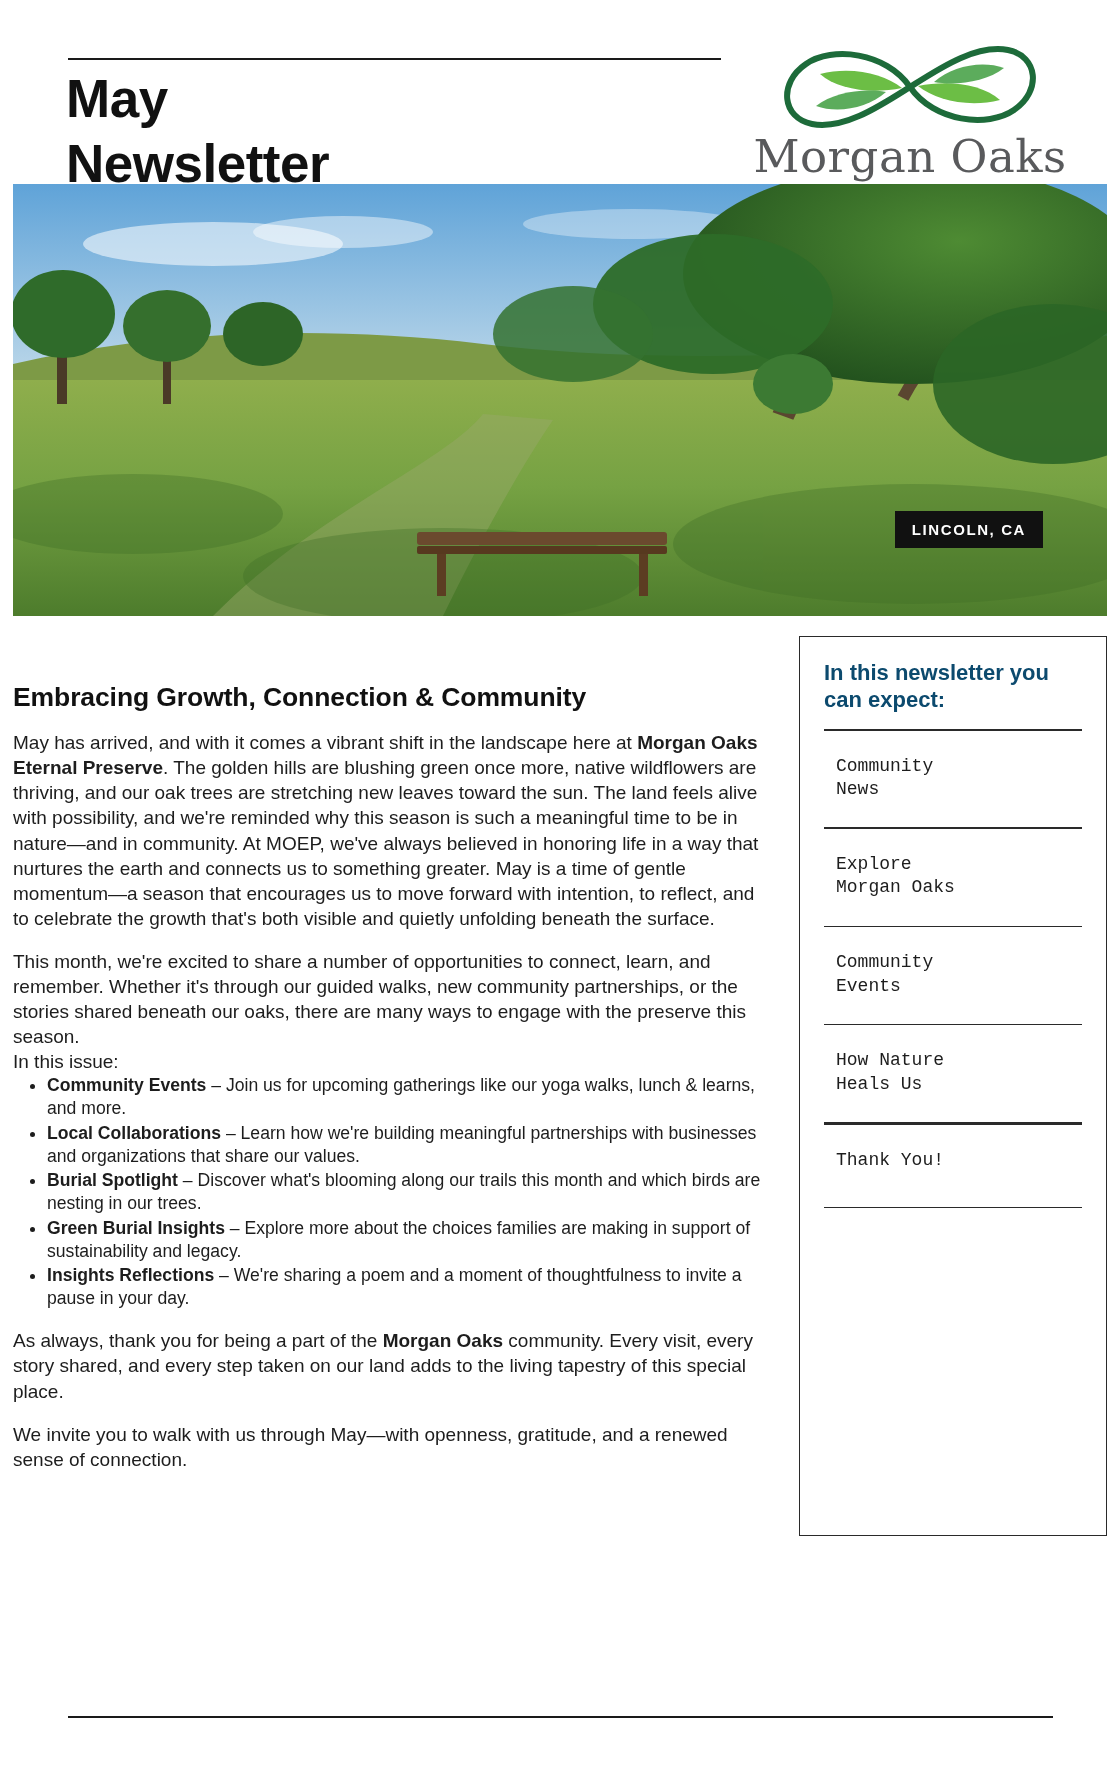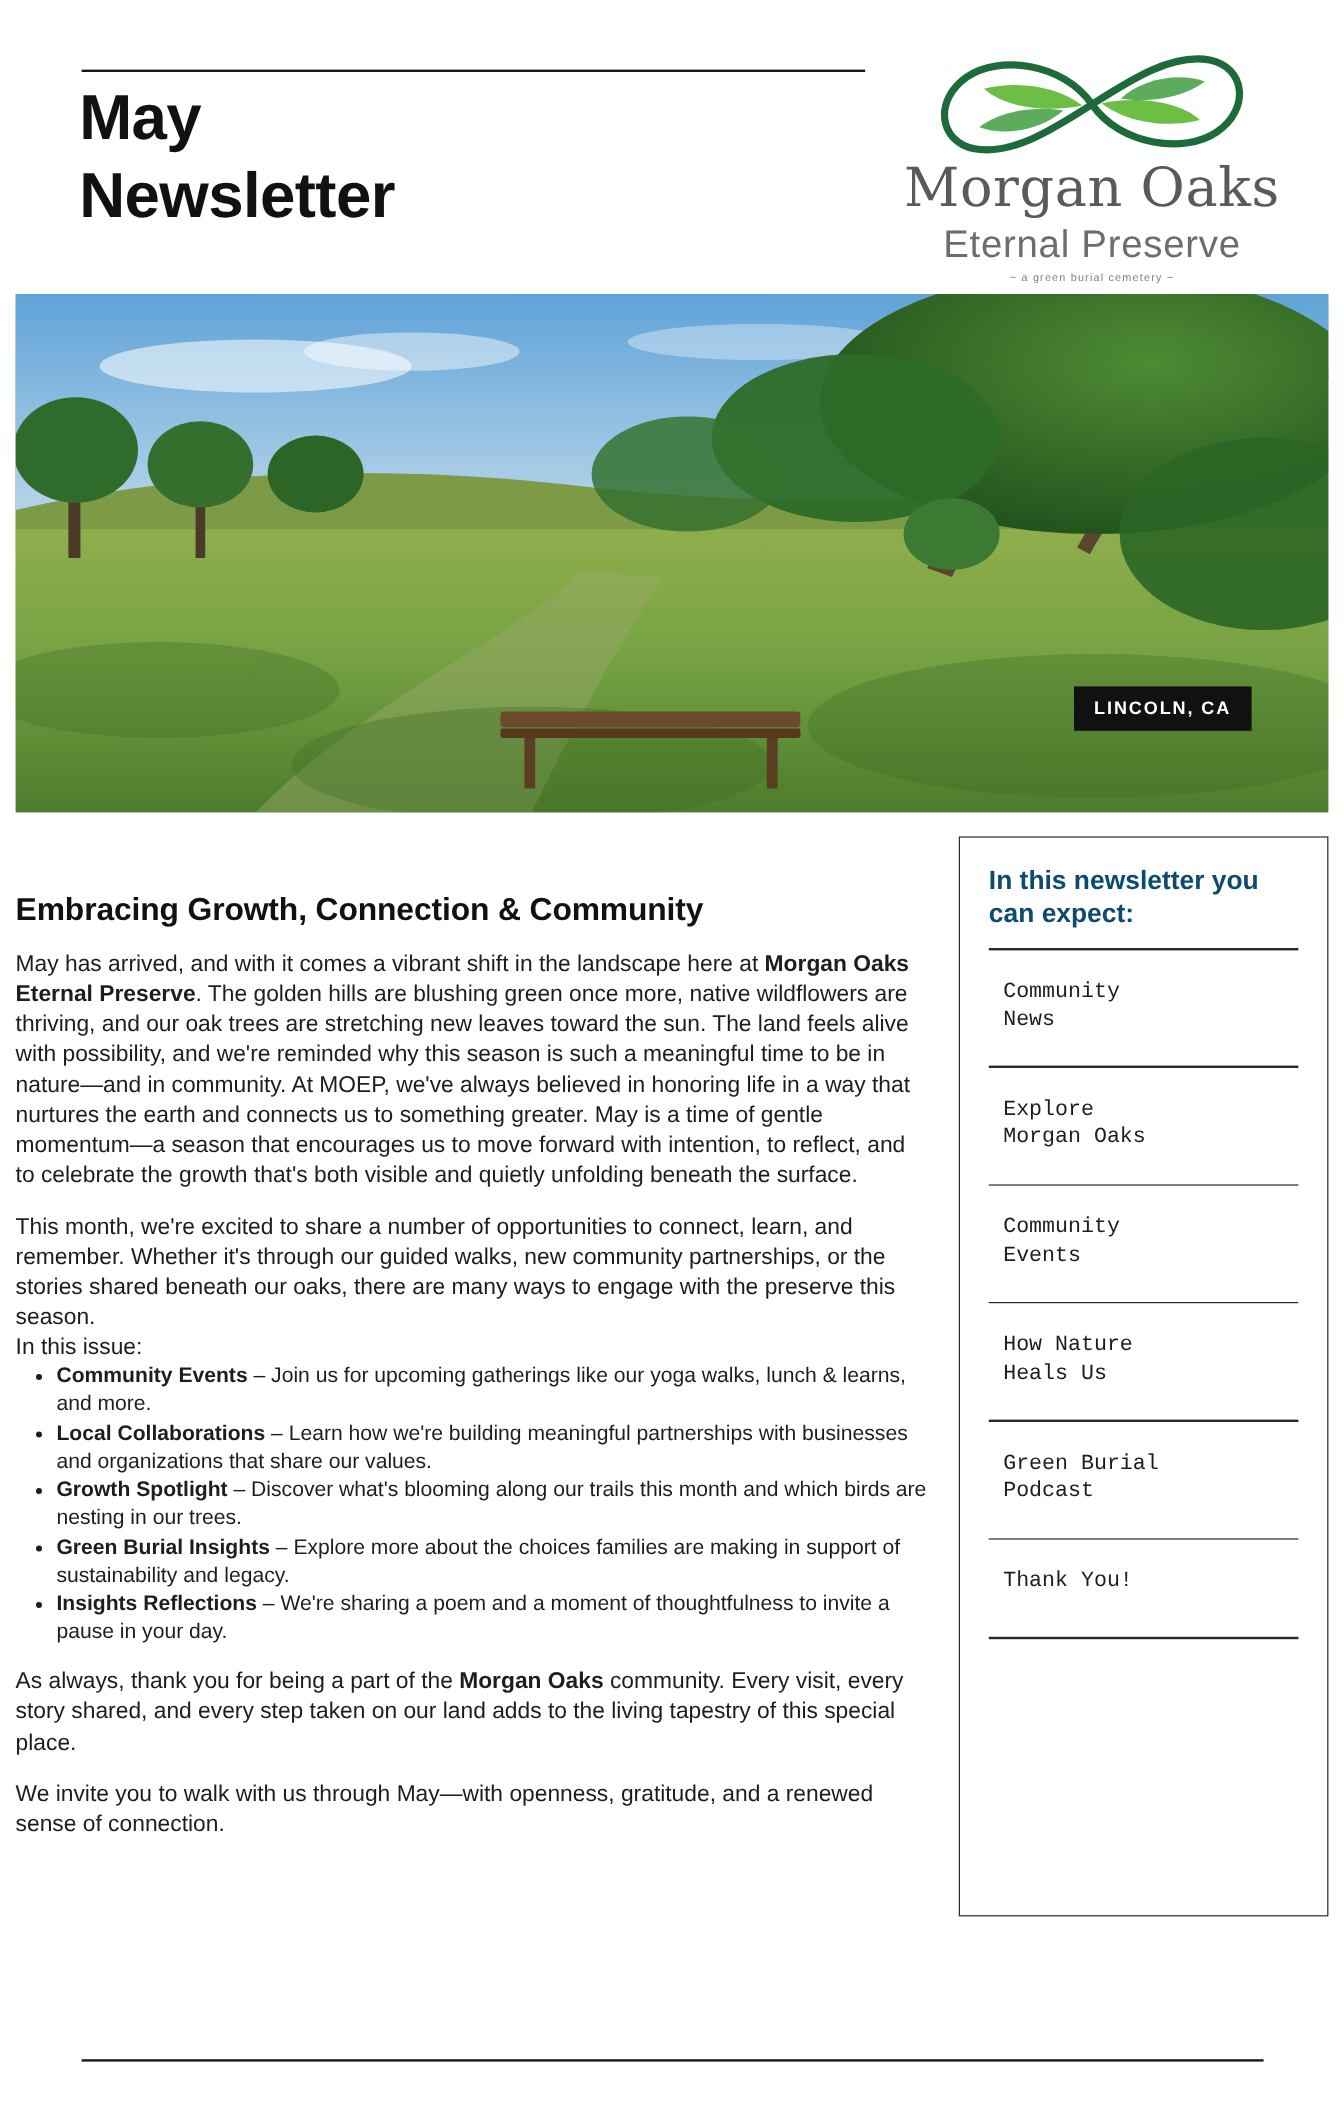--- a/index.html
+++ b/index.html
@@ -16,21 +16,21 @@
   .page {
     position: relative;
     width: 1120px;
     height: 1768px;
     padding: 0;
   }
 
   
   .header {
     position: relative;
-    height: 245px;
+    height: 184px;
     padding: 0 13px;
   }
   .title-rule {
     position: absolute;
     left: 68px;
     top: 58px;
     width: 653px;
     height: 2px;
     background: #1a1a1a;
   }
@@ -277,21 +277,21 @@
       <p class="para">
         <span>May has arrived, and with it comes a vibrant shift in the landscape here at </span><b>Morgan Oaks Eternal Preserve</b><span>. The golden hills are blushing green once more, native wildflowers are thriving, and our oak trees are stretching new leaves toward the sun. The land feels alive with possibility, and we're reminded why this season is such a meaningful time to be in nature—and in community. At MOEP, we've always believed in honoring life in a way that nurtures the earth and connects us to something greater. May is a time of gentle momentum—a season that encourages us to move forward with intention, to reflect, and to celebrate the growth that's both visible and quietly unfolding beneath the surface.</span>
       </p>
 
       <p class="para tight">This month, we're excited to share a number of opportunities to connect, learn, and remember. Whether it's through our guided walks, new community partnerships, or the stories shared beneath our oaks, there are many ways to engage with the preserve this season.</p>
       <p class="para tight">In this issue:</p>
 
       <ul class="issue-list">
         <li><b>Community Events</b><span> – Join us for upcoming gatherings like our yoga walks, lunch &amp; learns, and more.</span></li>
         <li><b>Local Collaborations</b><span> – Learn how we're building meaningful partnerships with businesses and organizations that share our values.</span></li>
-        <li><b>Growth Spotlight</b><span> – Discover what's blooming along our trails this month and which birds are nesting in our trees.</span></li>
+        <li><b>Burial Spotlight</b><span> – Discover what's blooming along our trails this month and which birds are nesting in our trees.</span></li>
         <li><b>Green Burial Insights</b><span> – Explore more about the choices families are making in support of sustainability and legacy.</span></li>
         <li><b>Insights Reflections</b><span> – We're sharing a poem and a moment of thoughtfulness to invite a pause in your day.</span></li>
       </ul>
 
       <p class="para">
         <span>As always, thank you for being a part of the </span><b>Morgan Oaks</b><span> community. Every visit, every story shared, and every step taken on our land adds to the living tapestry of this special place.</span>
       </p>
 
       <p class="para">We invite you to walk with us through May—with openness, gratitude, and a renewed sense of connection.</p>
     </div>
@@ -310,22 +310,20 @@
 
         <div class="side-sep"></div>
         <div class="side-item">Community
 Events</div>
 
         <div class="side-sep"></div>
         <div class="side-item">How Nature
 Heals Us</div>
 
         <div class="side-sep"></div>
-        <div class="side-item">Green Burial
-Podcast</div>
 
         <div class="side-sep"></div>
         <div class="side-item short">Thank You!</div>
 
         <div class="side-sep"></div>
       </div>
     </div>
   </div>
 
   <div class="footer-rule"></div>

